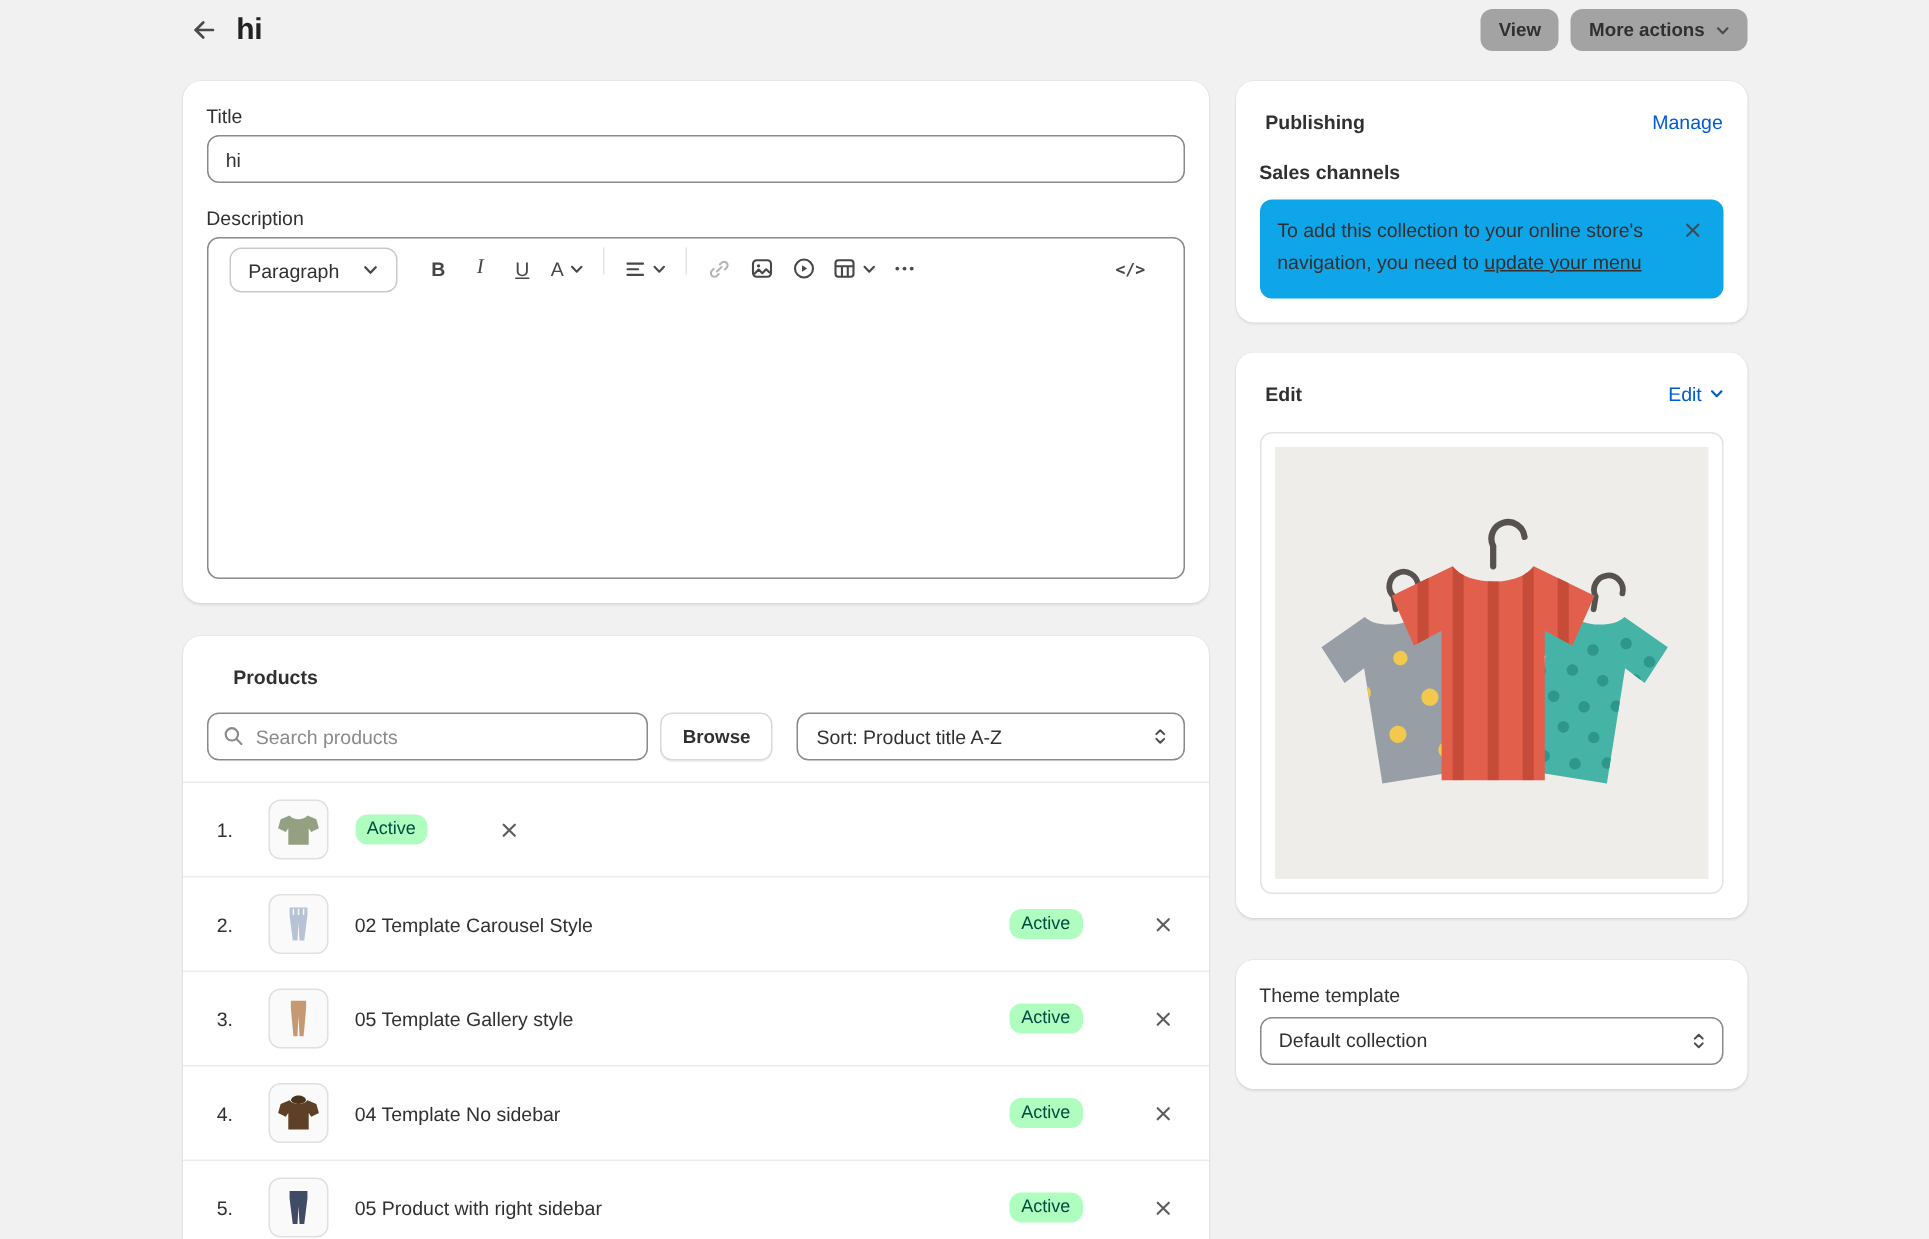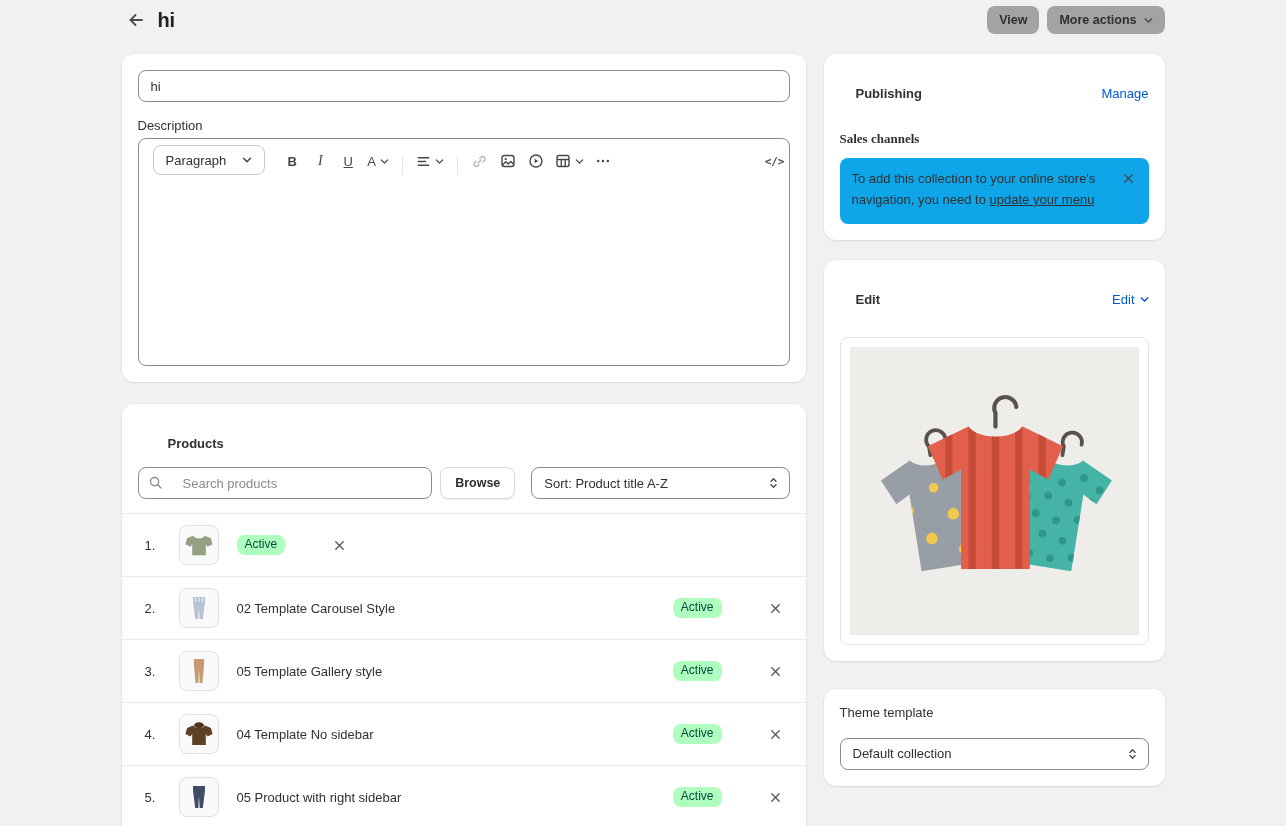--- a/index.html
+++ b/index.html
@@ -29,40 +29,40 @@
           box-shadow:0 1px 2px rgba(0,0,0,.09), 0 0 0 .5px rgba(0,0,0,.04); }
 
   
   .field-label { display:block; font-size:13px; margin-bottom:5px; }
   .mt { margin-top:16px; }
   .text-input { width:100%; height:32px; border:1px solid #8a8a8a; border-radius:8px;
                 padding:0 12px; font-size:13px; font-family:inherit; color:#303030; background:#fff; }
   .text-input::placeholder { color:#8a8a8a; }
 
   .editor { border:1px solid #8a8a8a; border-radius:8px; overflow:hidden; background:#fff; }
-  .editor-toolbar { display:flex; align-items:flex-end; gap:2px; padding:6px 0 6px 14px; }
+  .editor-toolbar { display:flex; align-items:flex-start; gap:2px; padding:6px 21px 6px 14px; }
   .tb-btn { height:28px; min-width:26px; border:none; background:transparent; border-radius:6px;
             display:inline-flex; align-items:center; justify-content:center; gap:4px;
             color:#474747; font-size:13px; cursor:pointer; font-family:inherit; padding:0 4px; }
   .tb-paragraph { border:1px solid #c9c9c9; border-radius:8px; height:30px; padding:0 12px;
                   gap:16px; margin-right:12px; color:#303030; }
   .tb-b { font-weight:800; }
   .tb-i { font-style:italic; font-family:"Liberation Serif", serif; font-size:14px; }
   .tb-u { text-decoration:underline; }
   .tb-sep { width:1px; height:18px; background:#e3e3e3; margin:0 7px; }
   .tb-spacer { flex:1; }
   .tb-code { font-family:"DejaVu Sans Mono", monospace; font-size:11px; font-weight:600; }
   .editor-content { height:184px; outline:none; padding:10px 12px; }
 
   
-  .card-heading { font-size:13px; font-weight:700; margin:16px; }
+  .card-heading { font-size:13px; font-weight:700; margin:4px; }
   .products-card .card-heading { margin-bottom:16px;padding-left:14px; }
   .products-controls { display:flex; gap:8px; align-items:center; }
   .search-box { position:relative; width:302px; }
-  .search-box .text-input { padding-left:44px; }
+  .search-box .text-input { padding-left:32px; }
   .search-icon-wrap { position:absolute; left:10px; top:8px; pointer-events:none; }
   .btn-browse { height:32px; padding:0 14px; background:#fff; border:1px solid #dadada;
                 box-shadow:0 1px 0 rgba(0,0,0,.06); border-radius:8px; font-weight:600;
                 font-size:12.5px; color:#303030; cursor:pointer; font-family:inherit; }
   .select-box { display:flex; align-items:center; justify-content:space-between;
                 border:1px solid #8a8a8a; border-radius:8px; height:32px; background:#fff;
                 padding:0 10px 0 12px; font-size:13px; color:#303030; cursor:pointer; }
   .sort-select { width:264px; margin-left:8px; }
 
   .product-rows { margin:14px -16px 0; }
@@ -77,34 +77,34 @@
   .row-remove { width:28px; height:28px; margin-left:40px; }
 
   
   .col-side .card { padding:16px; }
   .publishing-card { margin-bottom:20px; }
   .image-card { margin-bottom:28px; }
   .card-heading-row { display:flex; justify-content:space-between; align-items:center; margin-bottom:14px; }
   .link-blue { color:#005bd3; text-decoration:none; font-size:13px; cursor:pointer;
                display:inline-flex; align-items:center; gap:5px; background:none; border:none;
                font-family:inherit; padding:0; }
-  .subheading { font-size:13px; font-weight:700; margin:0 0 11px;font-family:Liberation Serif, serif; }
+  .subheading { font-size:13px; font-weight:700; margin:0 0 11px; }
   .channel-row { display:flex; align-items:center; gap:9px; margin-bottom:13px; }
   .channel-dot { width:8px; height:8px; border-radius:2.5px; background:#30a46c; flex:none; }
   .channel-name { flex:1; }
   .banner-info { background:#0ea5e9; border-radius:8px; padding:11px 36px 13px 12px;
                  position:relative; line-height:1.6; color:#303030; }
   .banner-close { position:absolute; top:9px; right:9px; width:22px; height:22px; }
   .banner-link { color:#303030; text-decoration:underline; display:inline-block; cursor:pointer; }
 
   .image-frame { border:1px solid #e3e3e3; border-radius:8px; padding:9px; margin-top:4px; }
   .image-inner { background:#efedea; height:288px; overflow:hidden; }
   .image-inner svg { display:block; width:100%; height:100%; }
 
-  .theme-label { display:block; margin-bottom:18px; }
+  .theme-label { display:block; margin-bottom:7px; }
 </style>
 </head>
 <body>
 
 <div class="container">
 
   <div class="topbar">
     <button class="icon-btn back-btn">
       <svg width="18" height="18" viewBox="0 0 18 18" fill="none" stroke="#4a4a4a" stroke-width="1.8" stroke-linecap="round" stroke-linejoin="round">
           <path d="M15 9H3.5"></path>
@@ -123,20 +123,21 @@
           </svg>
       </button>
     </div>
   </div>
 
   <div class="layout">
 
     <div class="col-main">
 
       <section class="card">
+        <label class="field-label">Title</label>
         <input class="text-input" type="text" value="hi" style="">
         <label class="field-label mt">Description</label>
         <div class="editor">
           <div class="editor-toolbar">
             <button class="tb-btn tb-paragraph">
               <span>Paragraph</span>
               <svg width="10" height="10" viewBox="0 0 10 10" fill="none" stroke="#474747" stroke-width="1.5" stroke-linecap="round" stroke-linejoin="round">
                   <path d="M1.5 3.2L5 6.8l3.5-3.6"></path>
                 </svg>
             </button>

